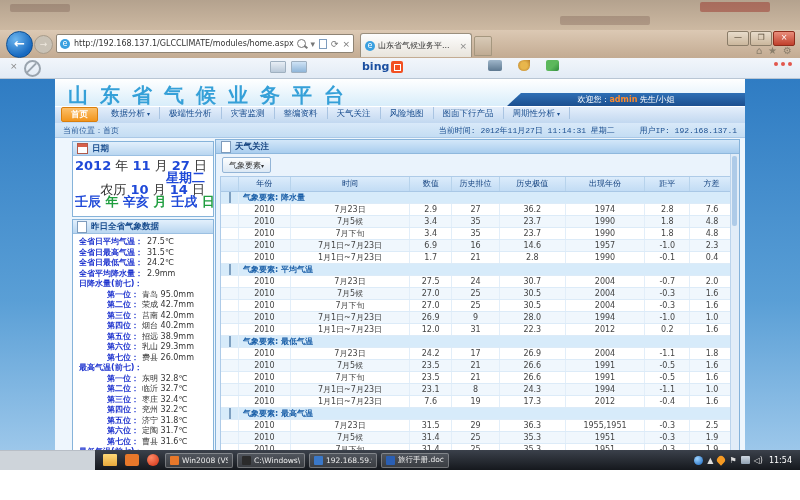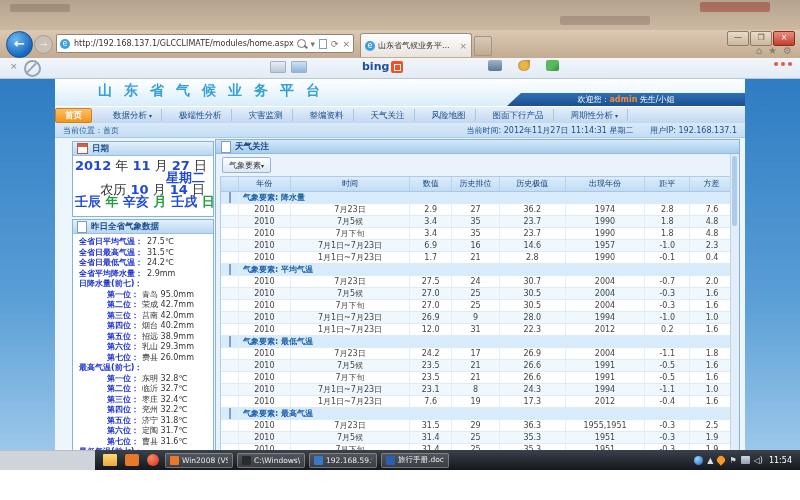--- a/index.html
+++ b/index.html
@@ -49,38 +49,38 @@
   .bing-sq:after{content:"";position:absolute;left:3px;top:3px;width:5px;height:5px;border:1.4px solid #fff;}
   .dots3{right:8px;top:62px;display:flex;gap:3px;}
   .dots3 i{width:4px;height:4px;border-radius:50%;background:#e2574c;}
 
   
   .page{left:0;top:79px;width:800px;height:371px;
     background:linear-gradient(180deg,#2f7cc3,#5a9fd6 60%,#9cc7ea);}
   .wrapper{left:55px;top:79px;width:690px;height:371px;background:#eef6fd;}
   .pg-header{left:0;top:0;width:690px;height:27px;
     background:linear-gradient(180deg,#ffffff,#d8edfa);}
-  .pg-title{left:43px;top:3px;font-size:14px;font-weight:bold;color:#35a0d8;letter-spacing:12px;white-space:nowrap;}
+  .pg-title{left:13px;top:3px;font-size:20px;font-weight:bold;color:#35a0d8;letter-spacing:12px;white-space:nowrap;}
   .ribbon{right:0;top:14px;width:238px;height:13px;background:linear-gradient(180deg,#2e6fb5,#1c4f8f);
     clip-path:polygon(14px 0,100% 0,100% 100%,0 100%);
     color:#fff;font-size:8px;line-height:13px;text-align:center;}
   .ribbon b{color:#ff8a2a;font-weight:bold;}
   .navbar{left:0;top:27px;width:690px;height:17px;
     background:linear-gradient(180deg,#e4eefb,#c2d8f0);border-top:1px solid #fff;
-    display:flex;align-items:center;box-sizing:border-box;gap:8px;}
+    display:flex;align-items:flex-start;box-sizing:border-box;padding-left:6px;}
   .nav-item{font-size:8.5px;color:#1a4e8f;padding:0 9px;border-right:1px solid #a9c4e2;
     height:12px;line-height:12px;white-space:nowrap;}
   .nav-item.active{background:linear-gradient(180deg,#fcc06a,#f2951c);border:1px solid #d97f0e;
     border-radius:2px;color:#fff;font-weight:bold;height:13px;line-height:13px;margin-right:4px;}
   .nav-arrow{font-size:6px;color:#1a4e8f;margin-left:2px;}
   .crumb{left:0;top:44px;width:690px;height:15px;background:linear-gradient(180deg,#d9e9f9,#c4ddf3);
     display:flex;align-items:center;box-sizing:border-box;padding:0 8px;border-bottom:1px solid #aac8e6;}
   .crumb-left{font-size:8px;color:#2a5c9a;flex:1;}
   .crumb-right{font-size:8px;color:#1a4e8f;white-space:nowrap;}
-  .crumb-right span{margin-left:14px;}
+  .crumb-right span{margin-left:22px;font-family:Liberation Mono, monospace;}
 
   
   .panel{position:absolute;background:#fff;border:1px solid #86b3da;}
   .panel-hd{height:13px;background:linear-gradient(180deg,#e3f0fc,#b9d6f0);
     border-bottom:1px solid #9cc0e2;display:flex;align-items:center;padding:0 4px;}
   .panel-hd .ttl{font-size:8.5px;font-weight:bold;color:#1a4e8f;margin-left:4px;}
   .cal-ico{width:9px;height:9px;border:1px solid #b05a4a;background:#fff;position:relative;}
   .cal-ico:before{content:"";position:absolute;left:0;top:0;width:9px;height:3px;background:#d8604a;}
   .page-ico{width:8px;height:10px;border:1px solid #7e9cbd;background:#fff;}
   .date-body{padding:4px 8px 2px 2px;text-align:right;}

